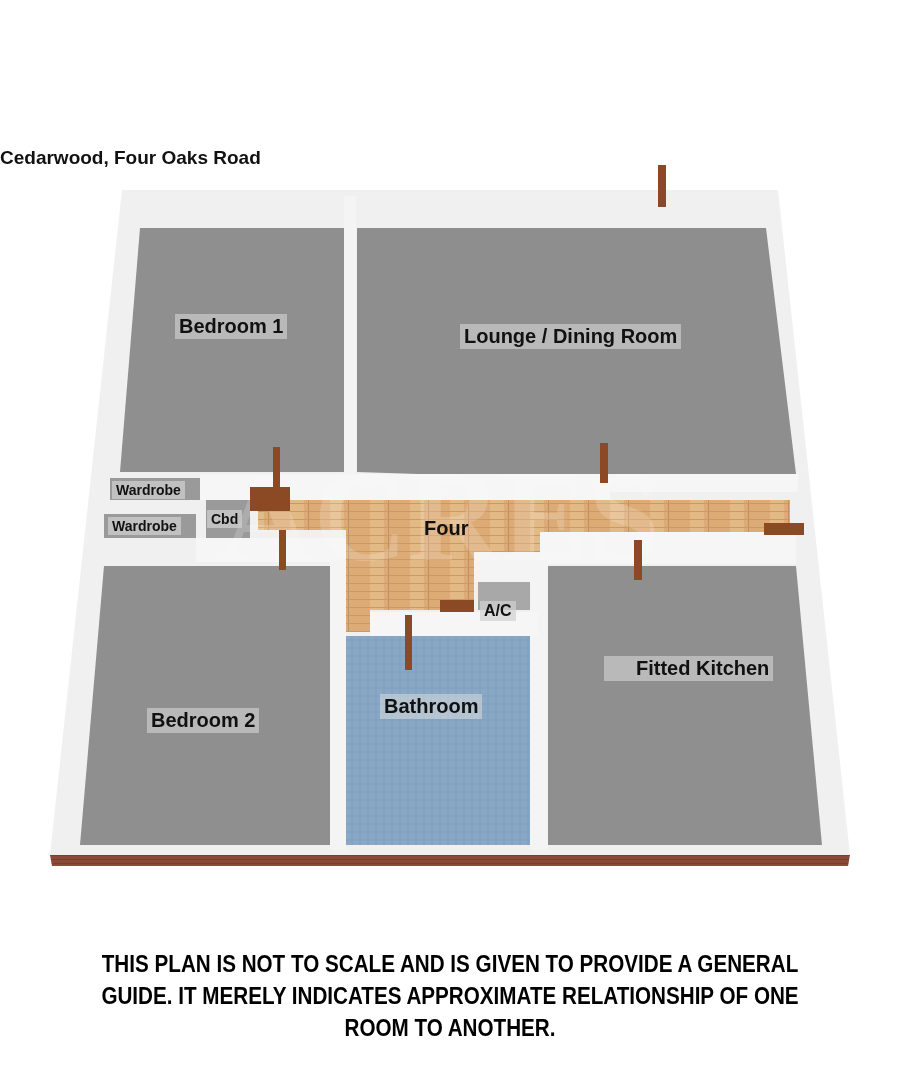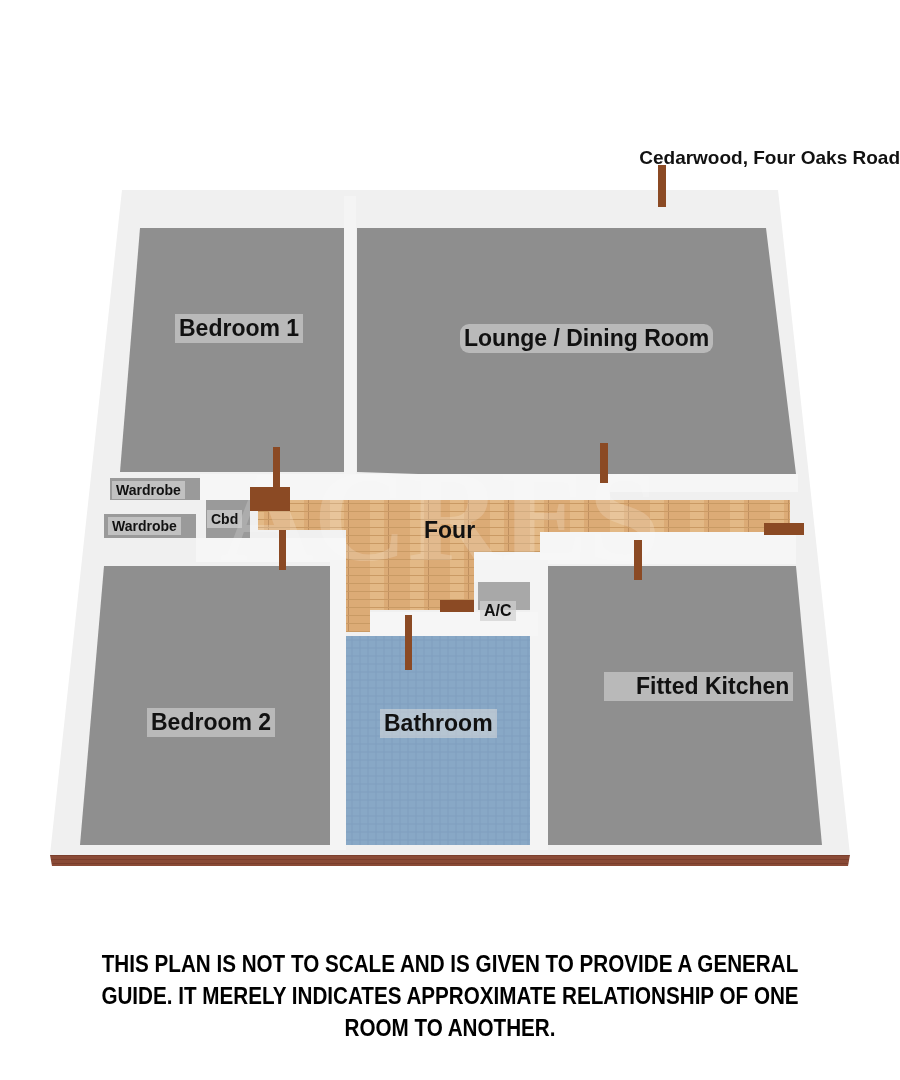--- a/index.html
+++ b/index.html
@@ -1,19 +1,19 @@
 <!DOCTYPE html>
 <html><head>
 <meta charset="utf-8">
 <style>
   html,body{margin:0;padding:0;background:#ffffff;}
   body{width:900px;height:1080px;position:relative;overflow:hidden;font-family:"Liberation Sans",sans-serif;}
-  .title{position:absolute;left:0;width:900px;top:147px;text-align:right;font-weight:bold;font-size:19px;color:#111;}
+  .title{position:absolute;left:0;width:900px;top:147px;text-align:left;font-weight:bold;font-size:19px;color:#111;}
   .plan{position:absolute;left:0;top:0;width:900px;height:900px;}
-  .label{position:absolute;font-weight:bold;color:#111;background:rgba(220,220,220,0.55);padding:1px 4px;white-space:nowrap;font-size:23px;}
+  .label{position:absolute;font-weight:bold;color:#111;background:rgba(220,220,220,0.55);padding:1px 4px;white-space:nowrap;font-size:20px;}
   .label.small{font-size:14px;background:rgba(210,210,210,0.7);}
   .disclaimer{position:absolute;left:0;width:900px;top:948px;text-align:center;font-weight:bold;font-size:24px;line-height:32px;color:#000;font-family:"Liberation Sans",sans-serif;transform:scaleX(0.86);transform-origin:center top;}
 </style>
 </head>
 <body>
 
 <div class="title">Cedarwood, Four Oaks Road</div>
 
 <svg class="plan" viewBox="0 0 900 900" xmlns="http://www.w3.org/2000/svg">
   <defs>
@@ -72,27 +72,27 @@
   <rect x="600" y="443" width="8" height="40" fill="#8b4a24"></rect>
   <rect x="250" y="487" width="40" height="24" fill="#8b4a24"></rect>
   <rect x="279" y="530" width="7" height="40" fill="#8b4a24"></rect>
   <rect x="634" y="540" width="8" height="40" fill="#8b4a24"></rect>
   <rect x="764" y="523" width="40" height="12" fill="#8b4a24"></rect>
   <rect x="440" y="600" width="34" height="12" fill="#8b4a24"></rect>
   <rect x="405" y="615" width="7" height="55" fill="#8b4a24"></rect>
 </svg>
 
 <div class="label" style="left:175px;top:314px;">Bedroom 1</div>
-<div class="label" style="left:460px;top:324px;border-radius:9px;">Lounge / Dining Room</div>
+<div class="label" style="left:460px;top:324px;">Lounge / Dining Room</div>
 <div class="label small" style="left:112px;top:481px;">Wardrobe</div>
 <div class="label small" style="left:108px;top:517px;">Wardrobe</div>
 <div class="label small" style="left:207px;top:510px;">Cbd</div>
 <div class="label" style="left:420px;top:516px;background:transparent;">Four</div>
 <div class="label small" style="left:480px;top:589px;font-size:16px;margin-top:12px;">A/C</div>
 <div class="label" style="left:147px;top:675px;margin-top:33px;">Bedroom 2</div>
-<div class="label" style="left:380px;top:709px;text-align:center;">Bathroom</div>
-<div class="label" style="left:604px;top:672px;padding-left:32px;">Fitted Kitchen</div>
+<div class="label" style="left:380px;top:694px;text-align:center;">Bathroom</div>
+<div class="label" style="left:604px;top:656px;padding-left:32px;">Fitted Kitchen</div>
 
 <div class="disclaimer">
   <div>THIS PLAN IS NOT TO SCALE AND IS GIVEN TO PROVIDE A GENERAL</div>
   <div>GUIDE. IT MERELY INDICATES APPROXIMATE RELATIONSHIP OF ONE</div>
   <div>ROOM TO ANOTHER.</div>
 </div>
 
 </body></html>

